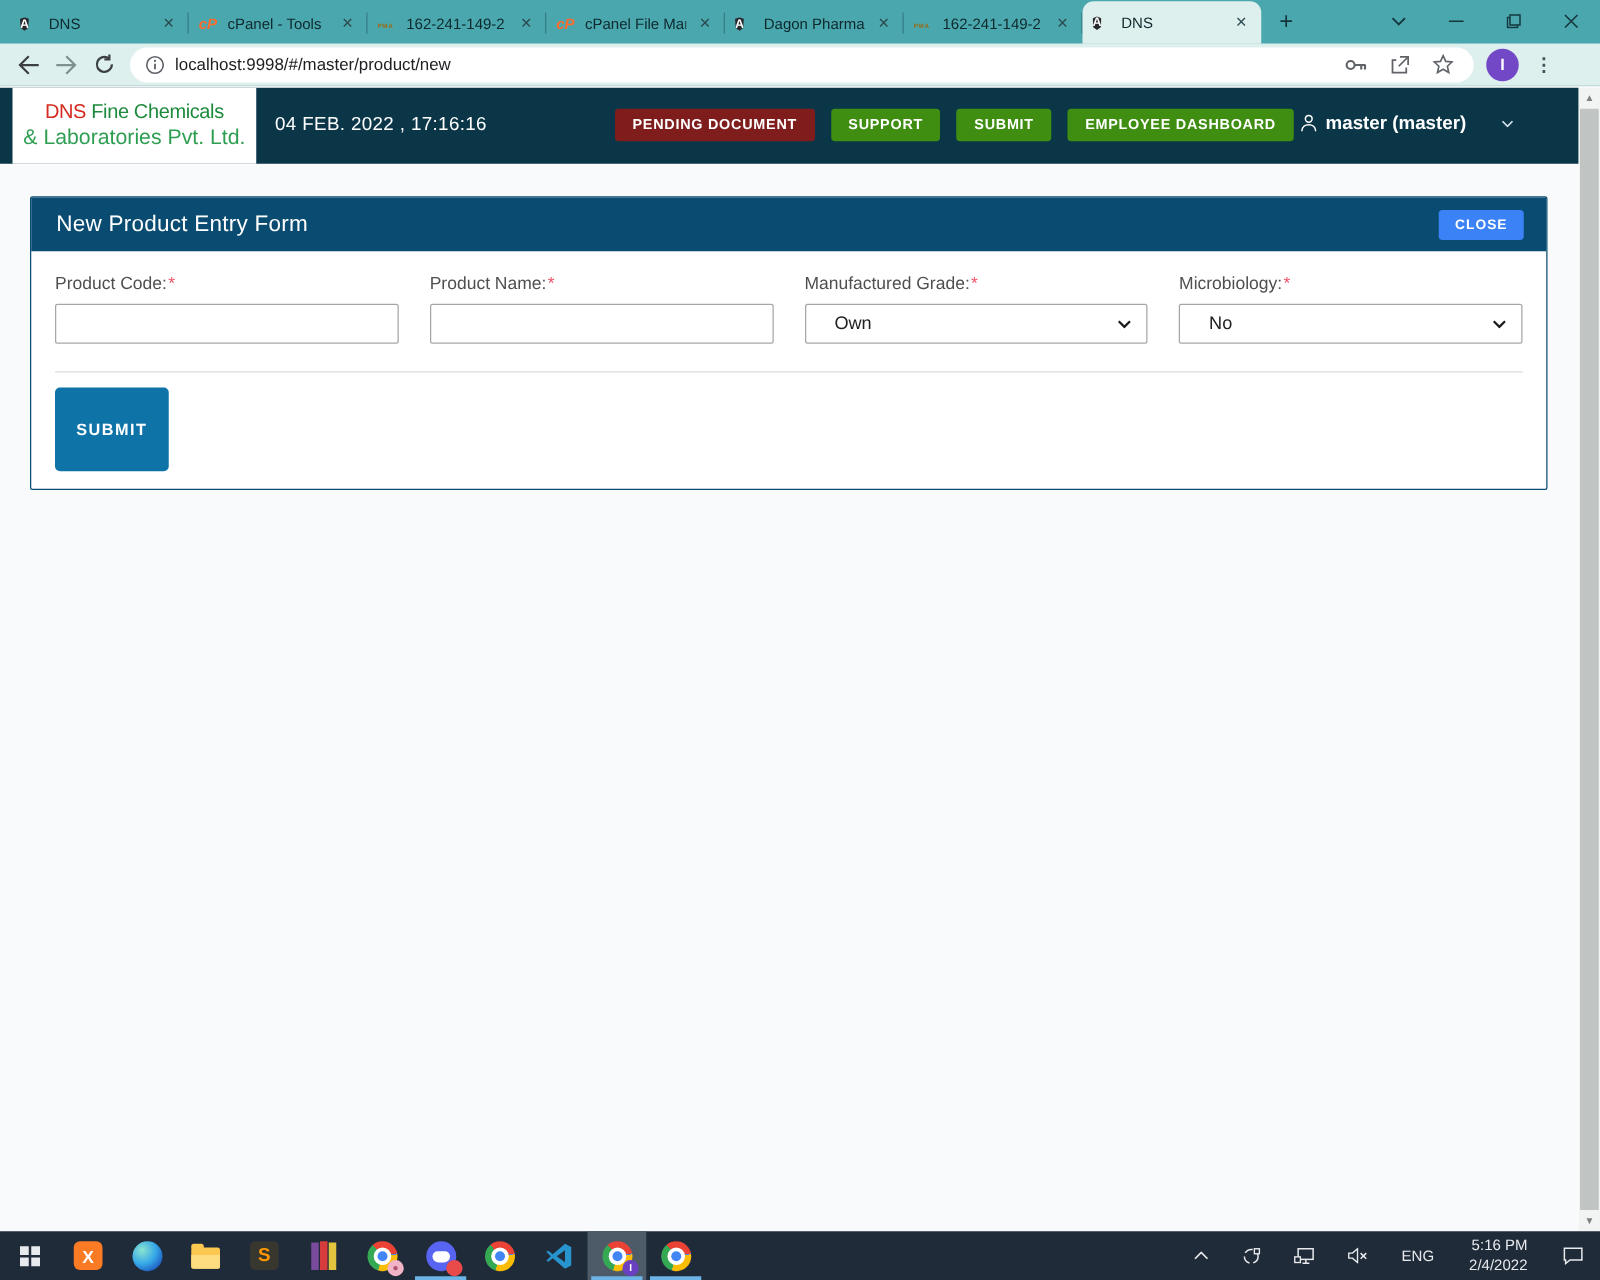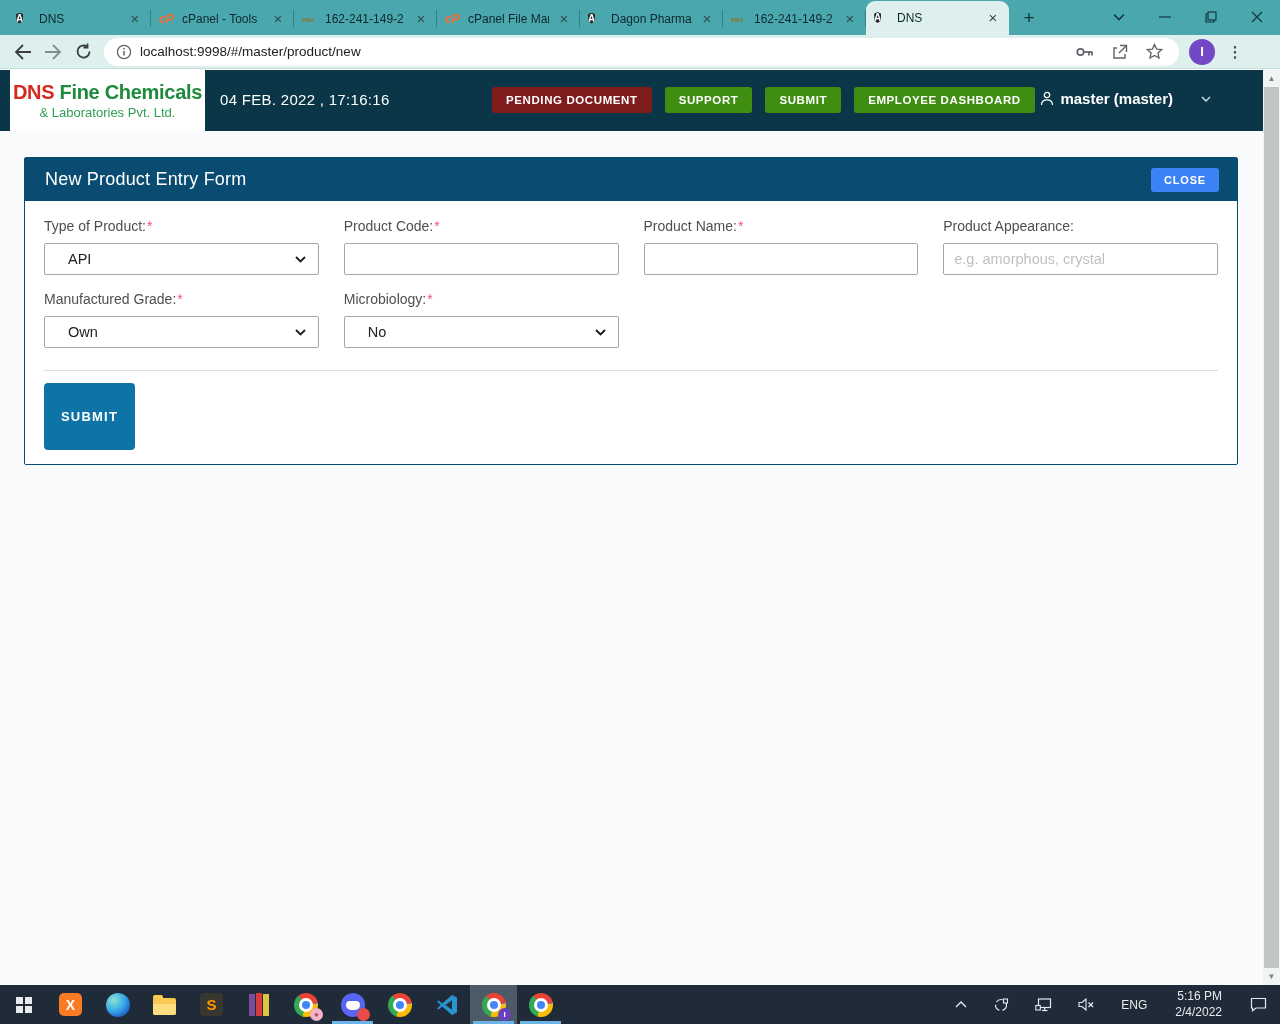--- a/index.html
+++ b/index.html
@@ -60,24 +60,24 @@
   }
   .menu-dots{ color:#43555a; font-size:15px; letter-spacing:0; width:20px; text-align:center; font-weight:bold; }
 
   
   .viewport{
     position:absolute; top:70px; left:0; right:17px; bottom:39px; background:#f9fafb; overflow:hidden;
   }
   .appheader{ position:absolute; top:0; left:0; right:0; height:61px; background:#0a3648; }
   .logo-box{ position:absolute; left:10px; top:0; width:195px; height:61px; background:#fff;
     display:flex; flex-direction:column; align-items:center; justify-content:center; }
-  .logo-l1{ font-size:20px; font-weight:bold; letter-spacing:-.3px; }
+  .logo-l1{ font-size:16px; font-weight:normal; letter-spacing:-.3px; }
   .logo-l1 .red{ color:#d42a1e; }
   .logo-l1 .green{ color:#1d8a3c; }
-  .logo-l2{ font-size:13px; color:#2f9e52; margin-top:1px;text-align:center; }
+  .logo-l2{ font-size:17px; color:#2f9e52; margin-top:1px;text-align:center; }
   .hdate{ position:absolute; left:220px; top:21px; color:#fff; font-size:15px; letter-spacing:.3px; }
   .hbtns{ position:absolute; left:492px; top:17px; display:flex; gap:13px; }
   .hbtn{ height:26px; border:none; border-radius:3px; color:#fff; font-weight:bold; font-size:11.5px;
     letter-spacing:.6px; padding:0 14px; font-family:"Liberation Sans",sans-serif; }
   .huser{ position:absolute; right:52px; top:20px; display:flex; align-items:center; gap:6px; color:#fff; }
   .huser .uname{ font-size:15px; font-weight:bold; }
   .huser .uchev{ margin-left:22px; }
 
   
   .card{
@@ -300,51 +300,36 @@
   </div>
 
   <div class="card">
     <div class="card-title">
       <span class="ct-text">New Product Entry Form</span>
       <button class="close-btn">CLOSE</button>
     </div>
     <div class="card-body">
       <div class="form-grid">
 
-        <div>
-          <div class="flabel"><span>Type of Product:</span><span class="req">*</span></div>
-          <div class="field sel">
-            <span>API</span>
-            <svg class="chev" width="11" height="7" viewBox="0 0 11 7">
-                <polyline points="1,1 5.5,5.5 10,1" fill="none" stroke="#1b1b1b" stroke-width="1.8"></polyline>
-              </svg>
-          </div>
-        </div>
 
         <div>
           <div class="flabel"><span>Product Code:</span><span class="req">*</span></div>
           <div class="field">
             <input placeholder="" style="">
           </div>
         </div>
 
         <div>
           <div class="flabel"><span>Product Name:</span><span class="req">*</span></div>
           <div class="field">
             <input placeholder="" style="">
           </div>
         </div>
 
 
-        <div>
-          <div class="flabel"><span>Product Appearance:</span><span class="req"></span></div>
-          <div class="field">
-            <input placeholder="e.g. amorphous, crystal" style="">
-          </div>
-        </div>
 
 
         <div>
           <div class="flabel"><span>Manufactured Grade:</span><span class="req">*</span></div>
           <div class="field sel">
             <span>Own</span>
             <svg class="chev" width="11" height="7" viewBox="0 0 11 7">
                 <polyline points="1,1 5.5,5.5 10,1" fill="none" stroke="#1b1b1b" stroke-width="1.8"></polyline>
               </svg>
           </div>

